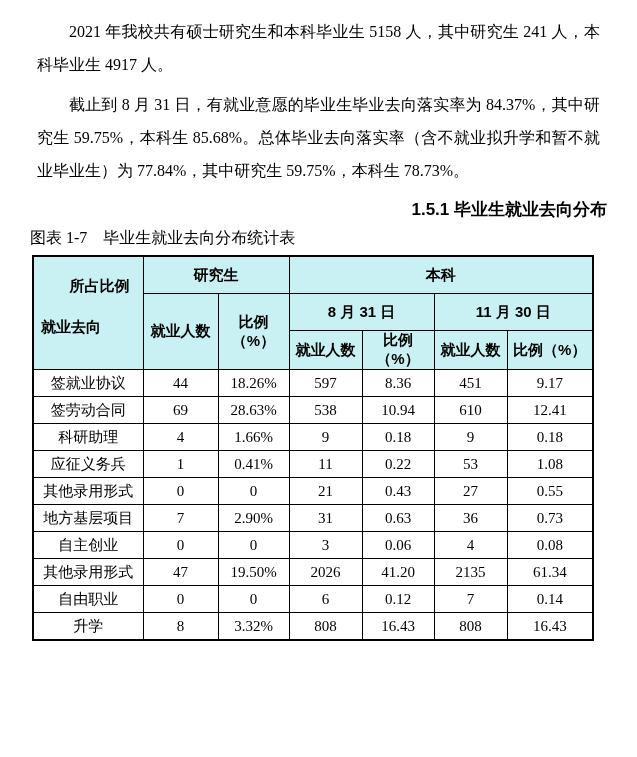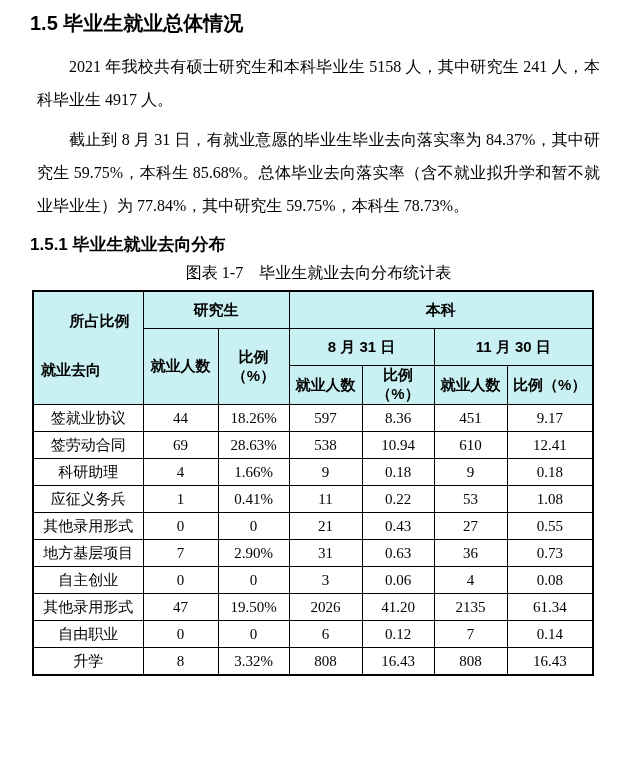--- a/index.html
+++ b/index.html
@@ -18,23 +18,24 @@
   }
   .para{
     font-size:16px;line-height:33px;
     text-align:justify;text-indent:2em;
     margin:7px;
   }
   .h2{
     font-family:"Liberation Sans","DejaVu Sans",sans-serif;
     font-size:17px;font-weight:bold;
     margin:11px 0 7px 0;
+    text-align:right;
   }
   .caption{
-    font-size:16px;text-align:center;
+    font-size:16px;text-align:left;
     margin:2px 0 6px 0;
   }
 
   table.stat{
     border-collapse:collapse;
     table-layout:fixed;
     width:560px;
     margin-left:2px;
     border:2px solid #000;
   }
@@ -59,28 +60,27 @@
     position:relative;
     background:
       linear-gradient(to bottom right,
         rgba(0,0,0,0) calc(50% - 0.8px),
         #000 calc(50% - 0.8px),
         #000 calc(50% + 0.8px),
         rgba(0,0,0,0) calc(50% + 0.8px)),
       #c9f0f2;
   }
   th.corner .lbl-tr{position:absolute;top:20px;right:13px;}
-  th.corner .lbl-bl{position:absolute;bottom:24px;left:7px;}
+  th.corner .lbl-bl{position:absolute;bottom:32px;left:7px;}
 </style>
 </head>
 <body>
 
 <div class="page">
 
-  <div class="h1">1.5 毕业生就业总体情况</div>
 
   <p class="para">2021 年我校共有硕士研究生和本科毕业生 5158 人，其中研究生 241 人，本科毕业生 4917 人。</p>
   <p class="para">截止到 8 月 31 日，有就业意愿的毕业生毕业去向落实率为 84.37%，其中研究生 59.75%，本科生 85.68%。总体毕业去向落实率（含不就业拟升学和暂不就业毕业生）为 77.84%，其中研究生 59.75%，本科生 78.73%。</p>
 
   <div class="h2">1.5.1 毕业生就业去向分布</div>
 
   <div class="caption">图表 1-7　毕业生就业去向分布统计表</div>
 
   <table class="stat">
     <colgroup>

